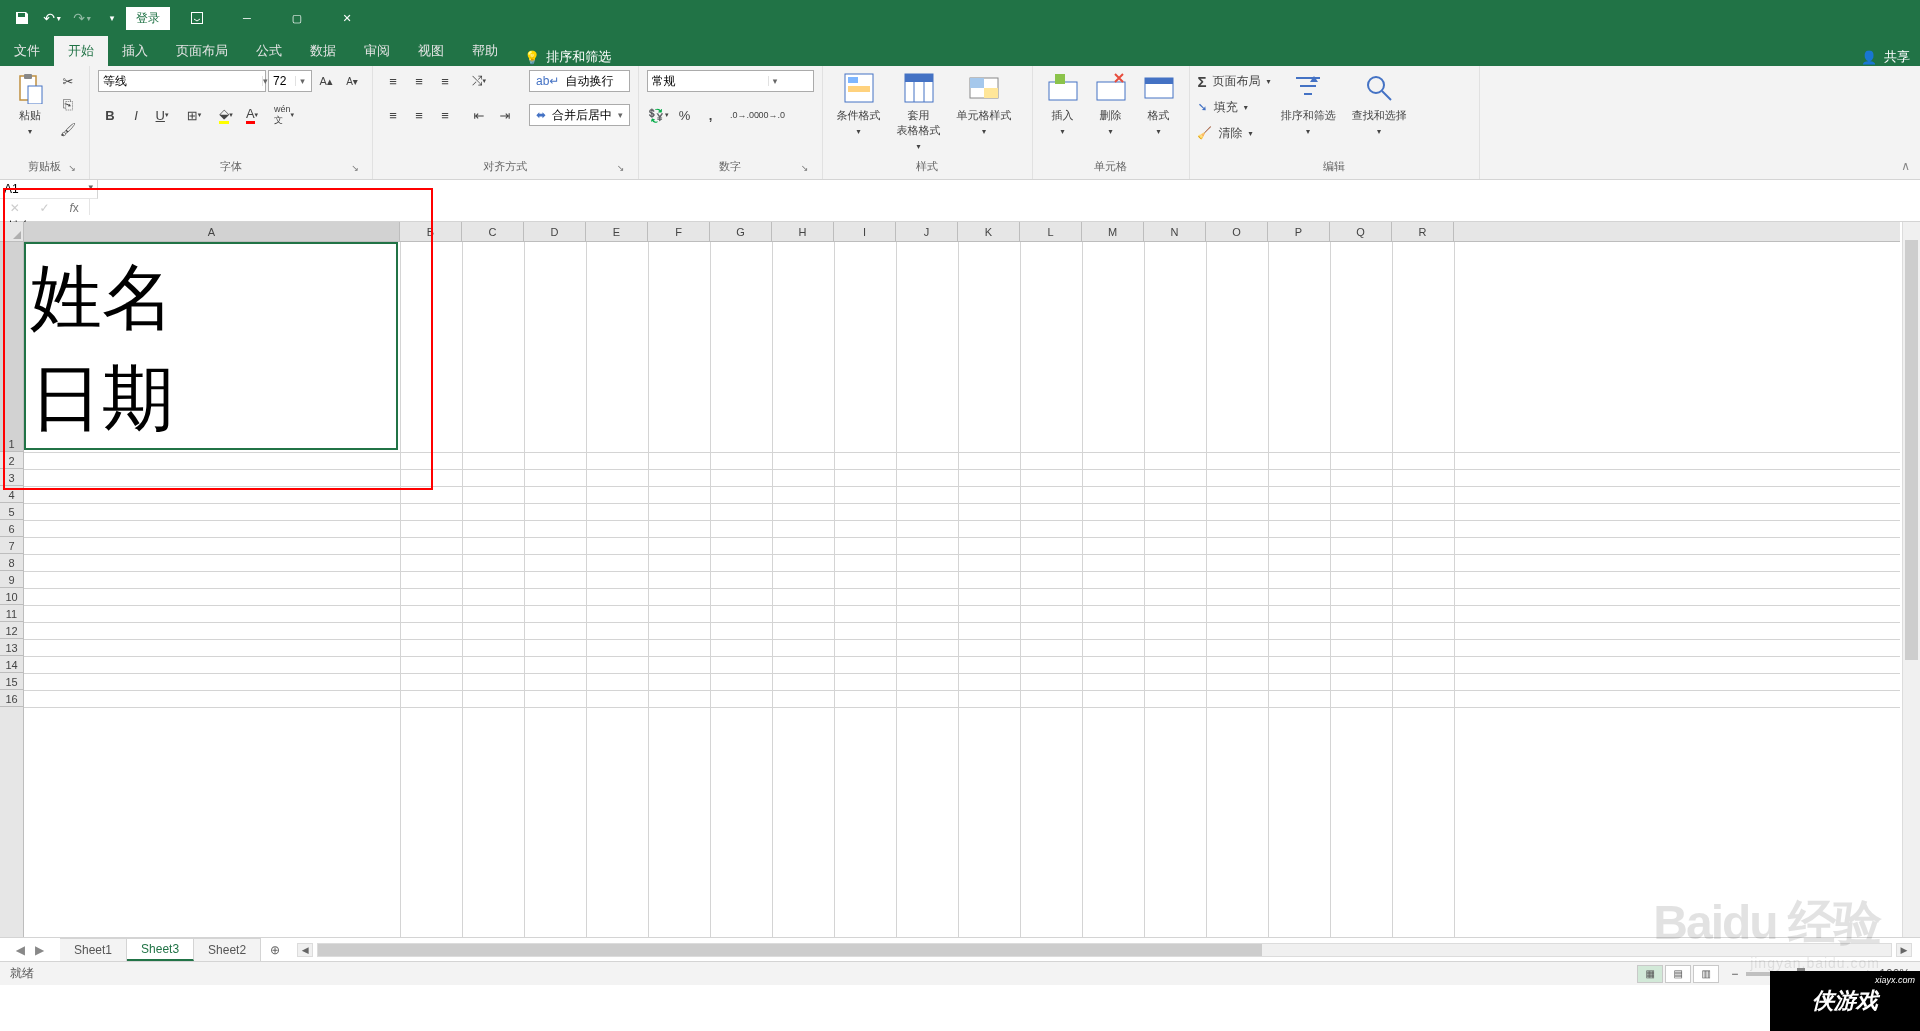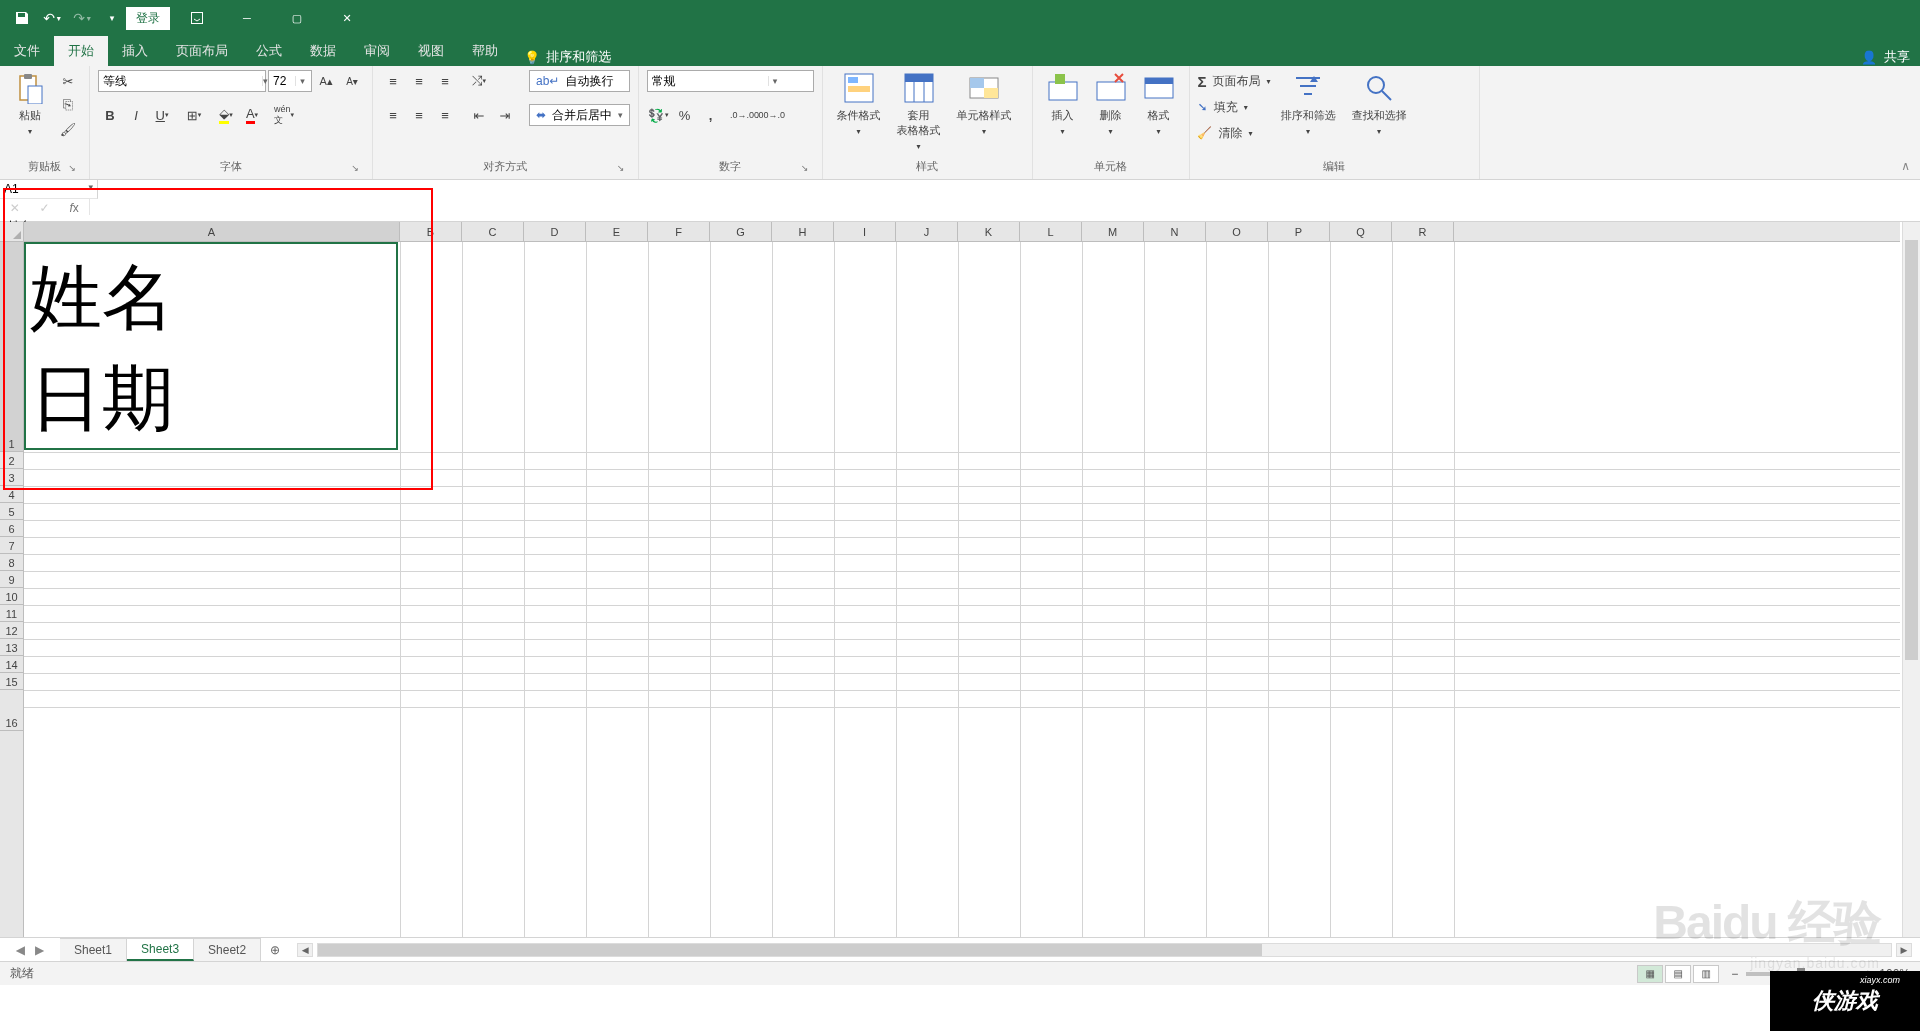--- a/index.html
+++ b/index.html
@@ -86,21 +86,21 @@
 .views { display: flex; align-items: center; gap: 2px; }
 .view-btn { width: 26px; height: 18px; border: 1px solid #c9c9c9; display: flex; align-items: center; justify-content: center; font-size: 10px; background: #fff;}
 .view-btn.active { background: #d2e9d8; }
 .zoom { display: flex; align-items: center; gap: 8px; }
 .zoom-track { width: 110px; height: 4px; background: #c0c0c0; position: relative; }
 .zoom-thumb { position: absolute; top:-4px; left: 50%; width: 8px; height: 12px; background: #888; transform: translateX(-50%);}
 
 .watermark { position: absolute; right: 40px; bottom: 60px; opacity: .15; font-size: 48px; font-weight: bold; color: #444; pointer-events: none; font-family: Arial; letter-spacing: -2px;}
 .watermark small { display:block; font-size: 14px; font-weight: normal; letter-spacing: 1px; text-align: right; opacity: .8;}
 .corner-logo { position:absolute; right:0; bottom:0; width:150px; height:60px; background:#000; color:#fff; display:flex; align-items:center; justify-content:center; font-size:22px; font-style:italic; font-weight:bold;}
-.corner-logo small { font-size:9px; font-weight:normal; position:absolute; top:4px; right:20px;}
+.corner-logo small { font-size:9px; font-weight:normal; position:absolute; top:4px; right:5px;}
 </style>
 </head>
 <body>
 
 <div class="titlebar">
   <div class="qat">
     <div class="qat-btn">
         <svg viewBox="0 0 16 16" width="16" height="16" fill="#fff">
           <path d="M2 2h10l2 2v10H2V2zm2 1v4h7V3H4zm1 7h6v3H5v-3z"></path>
         </svg>
@@ -439,21 +439,21 @@
       <div class="rowhdr" style="height: 17px;">6</div>
       <div class="rowhdr" style="height: 17px;">7</div>
       <div class="rowhdr" style="height: 17px;">8</div>
       <div class="rowhdr" style="height: 17px;">9</div>
       <div class="rowhdr" style="height: 17px;">10</div>
       <div class="rowhdr" style="height: 17px;">11</div>
       <div class="rowhdr" style="height: 17px;">12</div>
       <div class="rowhdr" style="height: 17px;">13</div>
       <div class="rowhdr" style="height: 17px;">14</div>
       <div class="rowhdr" style="height: 17px;">15</div>
-      <div class="rowhdr" style="height: 17px; margin-top: 24px;">16</div>
+      <div class="rowhdr" style="height: 17px;">16</div>
     </div>
   <div class="cells" id="cells">
     <div class="active-cell" id="a1" style="left: 0px; top: 0px; width: 374px; height: 208px;">姓名
 日期</div>
   <div class="gridline-h" style="top: 210px;"></div>
       <div class="gridline-h" style="top: 227px;"></div>
       <div class="gridline-h" style="top: 244px;"></div>
       <div class="gridline-h" style="top: 261px;"></div>
       <div class="gridline-h" style="top: 278px;"></div>
       <div class="gridline-h" style="top: 295px;"></div>

